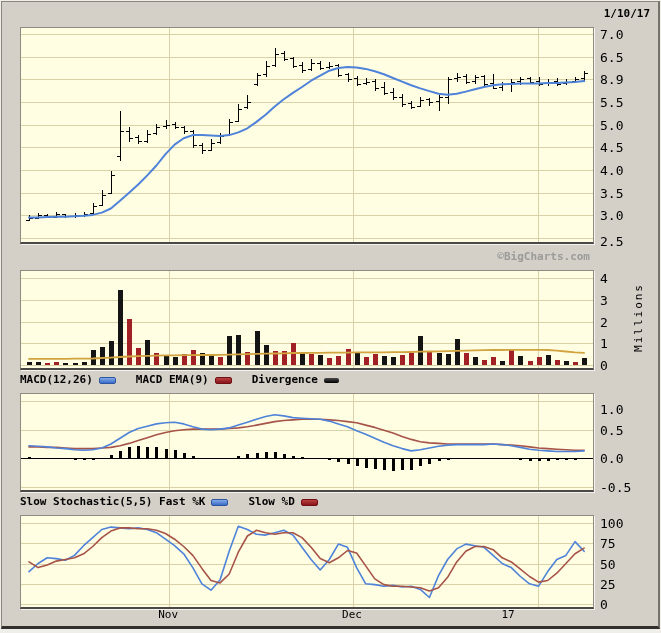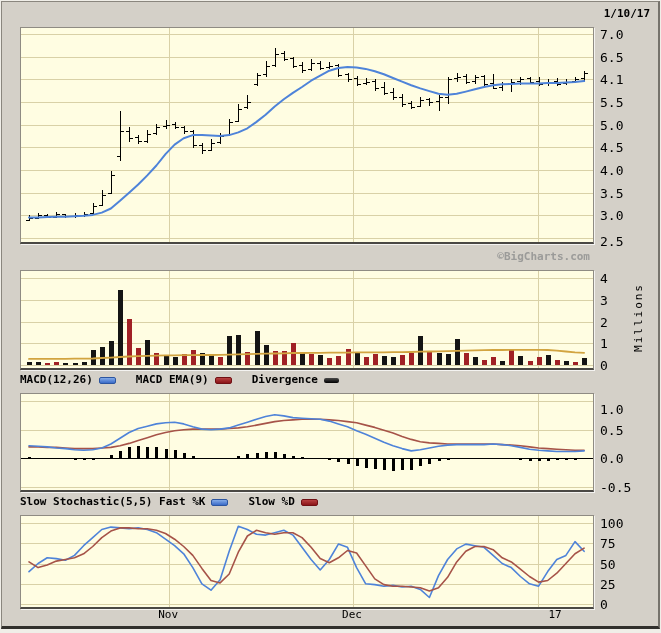--- a/index.html
+++ b/index.html
@@ -407,21 +407,21 @@
           <line x1="332.5" y1="0" x2="332.5" y2="91" stroke="#D9D1A7" stroke-width="1" shape-rendering="crispEdges"></line>
           <line x1="517.5" y1="0" x2="517.5" y2="91" stroke="#D9D1A7" stroke-width="1" shape-rendering="crispEdges"></line>
           <polyline points="8.0,55.6 17.1,47.5 26.2,41.8 35.3,42.6 44.4,44.3 53.5,39.4 62.6,29.7 71.7,21.6 80.8,13.5 89.9,11.1 99.0,11.9 108.1,12.7 117.2,11.9 126.3,13.5 135.4,16.7 144.5,23.2 153.6,29.7 162.7,37.8 171.8,51.6 180.9,67.8 190.0,74.2 199.1,63.7 208.2,35.3 217.3,10.2 226.4,13.5 235.5,18.3 244.6,19.1 253.7,16.7 262.8,14.3 271.9,19.1 281.0,31.3 290.1,43.5 299.2,54.0 308.3,43.5 317.4,28.1 326.5,31.3 335.6,51.6 344.7,67.8 353.8,68.6 362.9,70.2 372.0,69.4 381.1,71.0 390.2,70.2 399.3,73.4 408.4,81.5 417.5,59.6 426.6,43.5 435.7,32.9 444.8,28.1 453.9,29.7 463.0,31.3 472.1,39.4 481.2,47.5 490.3,51.6 499.4,60.5 508.5,67.8 517.6,70.2 526.7,55.6 535.8,43.5 544.9,39.4 554.0,25.6 563.1,35.3" fill="none" stroke="#4E83D9" stroke-width="1.6" stroke-linejoin="round" stroke-linecap="round"></polyline>
           <polyline points="8.0,45.9 17.1,51.6 26.2,49.1 35.3,45.1 44.4,43.5 53.5,41.8 62.6,37.8 71.7,30.5 80.8,21.6 89.9,15.1 99.0,11.9 108.1,11.9 117.2,12.7 126.3,12.7 135.4,14.3 144.5,17.5 153.6,23.2 162.7,30.5 171.8,39.4 180.9,52.4 190.0,64.5 199.1,66.9 208.2,58.0 217.3,36.2 226.4,20.0 235.5,14.3 244.6,16.7 253.7,18.3 262.8,16.7 271.9,16.7 281.0,21.6 290.1,31.3 299.2,42.6 308.3,46.7 317.4,41.8 326.5,34.5 335.6,37.0 344.7,49.9 353.8,62.9 362.9,68.6 372.0,70.2 381.1,70.2 390.2,71.0 399.3,71.8 408.4,75.0 417.5,71.8 426.6,61.3 435.7,45.9 444.8,35.3 453.9,30.5 463.0,30.5 472.1,33.7 481.2,41.8 490.3,45.9 499.4,53.2 508.5,60.5 517.6,66.1 526.7,64.5 535.8,57.2 544.9,47.5 554.0,37.8 563.1,32.1" fill="none" stroke="#A65348" stroke-width="1.6" stroke-linejoin="round" stroke-linecap="round"></polyline>
         </svg>
     </div>
 
     <div id="axes">
         <div class="ytick" style="left: 598px; top: 24.5px;">7.0</div>
         <div class="ytick" style="left: 598px; top: 47.5px;">6.5</div>
-        <div class="ytick" style="left: 598px; top: 69.5px;">4.1</div>
+        <div class="ytick" style="left: 598px; top: 69.5px;">8.9</div>
         <div class="ytick" style="left: 598px; top: 92.5px;">5.5</div>
         <div class="ytick" style="left: 598px; top: 115.5px;">5.0</div>
         <div class="ytick" style="left: 598px; top: 137.5px;">4.5</div>
         <div class="ytick" style="left: 598px; top: 160.5px;">4.0</div>
         <div class="ytick" style="left: 598px; top: 183.5px;">3.5</div>
         <div class="ytick" style="left: 598px; top: 205.5px;">3.0</div>
         <div class="ytick" style="left: 598px; top: 232px;">2.5</div>
         <div class="ytick" style="left: 598px; top: 268.5px;">4</div>
         <div class="ytick" style="left: 598px; top: 290.5px;">3</div>
         <div class="ytick" style="left: 598px; top: 312.5px;">2</div>
@@ -431,16 +431,16 @@
         <div class="ytick" style="left: 598px; top: 420.5px;">0.5</div>
         <div class="ytick" style="left: 598px; top: 448.5px;">0.0</div>
         <div class="ytick" style="left: 598px; top: 477.5px;">-0.5</div>
         <div class="ytick" style="left: 598px; top: 513.5px;">100</div>
         <div class="ytick" style="left: 598px; top: 533.5px;">75</div>
         <div class="ytick" style="left: 598px; top: 554.5px;">50</div>
         <div class="ytick" style="left: 598px; top: 574.5px;">25</div>
         <div class="ytick" style="left: 598px; top: 594.5px;">0</div>
         <div class="xtick" style="left: 144.14px; top: 606px;">Nov</div>
         <div class="xtick" style="left: 327.96px; top: 606px;">Dec</div>
-        <div class="xtick" style="left: 531px; top: 606px;">17</div>
+        <div class="xtick" style="left: 484px; top: 606px;">17</div>
       </div>
   </div>
 </div>
 
 </body></html>

